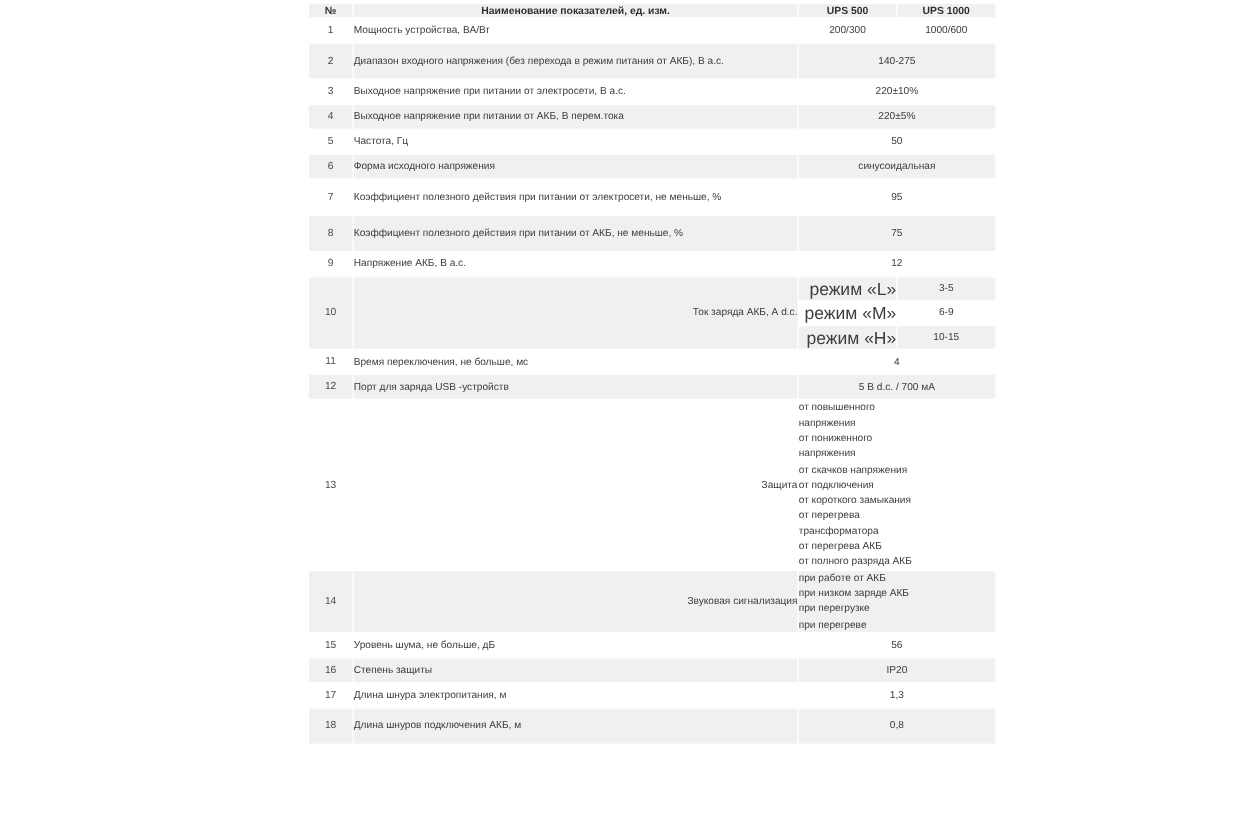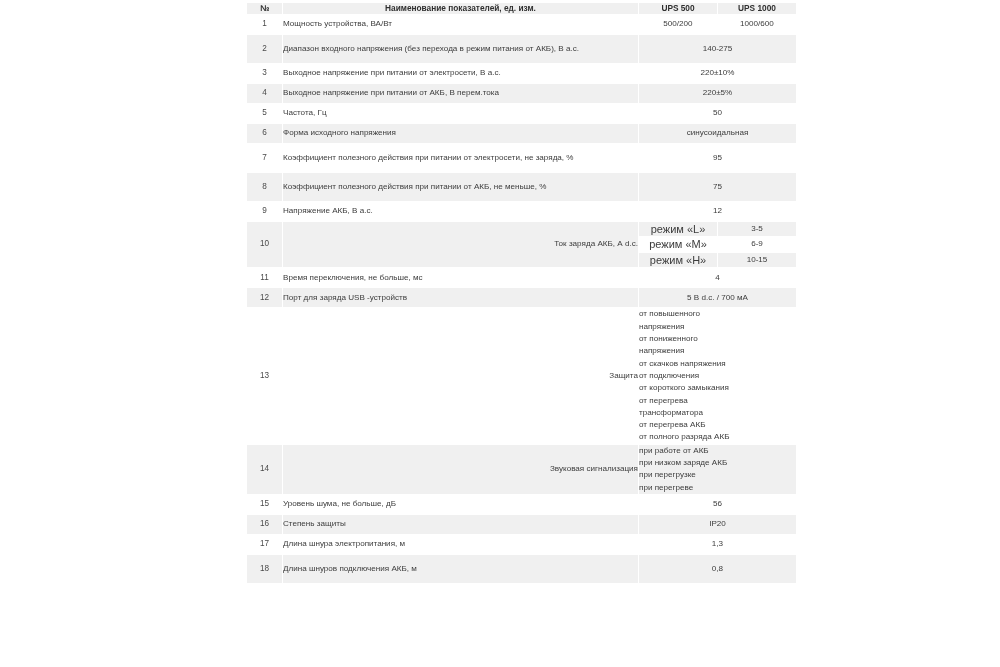--- a/index.html
+++ b/index.html
@@ -103,22 +103,22 @@
     color: #2f2f2f;
     padding-top: 6px;
     padding-bottom: 6px;
   }
   thead .cell-name { text-align: center; margin-left: 11px; }
 
   .h-tall-1 { height: 20px; }
   .h-2line  { height: 29px; }
 
   .mode-label {
-    text-align: center;
-    font-size: 11px;
+    text-align: right;
+    font-size: 14px;
     padding: 3px 2px;
     color: #3c3c3c;
   }
   .mode-val {
     text-align: center;
     font-size: 8.1px;
     padding: 3px 2px;
     color: #3c3c3c;
   }
 
@@ -152,21 +152,21 @@
           <th class="cell-name">Наименование показателей, ед. изм.</th>
           <th class="cell-val">UPS 500</th>
           <th class="cell-val">UPS 1000</th>
         </tr>
       </thead>
       <tbody>
 
         <tr class="rowA h-tall-1">
           <td class="cell-num">1</td>
           <td class="cell-name">Мощность устройства, ВА/Вт</td>
-          <td class="cell-val">500/200</td>
+          <td class="cell-val">200/300</td>
           <td class="cell-val">1000/600</td>
         </tr>
 
         <tr class="rowB h-2line">
           <td class="cell-num">2</td>
           <td class="cell-name">Диапазон входного напряжения (без перехода в режим питания от АКБ), В a.c.</td>
           <td class="cell-val" colspan="2">140-275</td>
         </tr>
 
         <tr class="rowA h-tall-1">
@@ -188,21 +188,21 @@
         </tr>
 
         <tr class="rowB h-tall-1">
           <td class="cell-num">6</td>
           <td class="cell-name">Форма исходного напряжения</td>
           <td class="cell-val" colspan="2">синусоидальная</td>
         </tr>
 
         <tr class="rowA h-2line">
           <td class="cell-num">7</td>
-          <td class="cell-name">Коэффициент полезного действия при питании от электросети, не заряда, %</td>
+          <td class="cell-name">Коэффициент полезного действия при питании от электросети, не меньше, %</td>
           <td class="cell-val" colspan="2">95</td>
         </tr>
 
         <tr class="rowB h-2line">
           <td class="cell-num">8</td>
           <td class="cell-name">Коэффициент полезного действия при питании от АКБ, не меньше, %</td>
           <td class="cell-val" colspan="2">75</td>
         </tr>
 
         <tr class="rowA h-tall-1">

